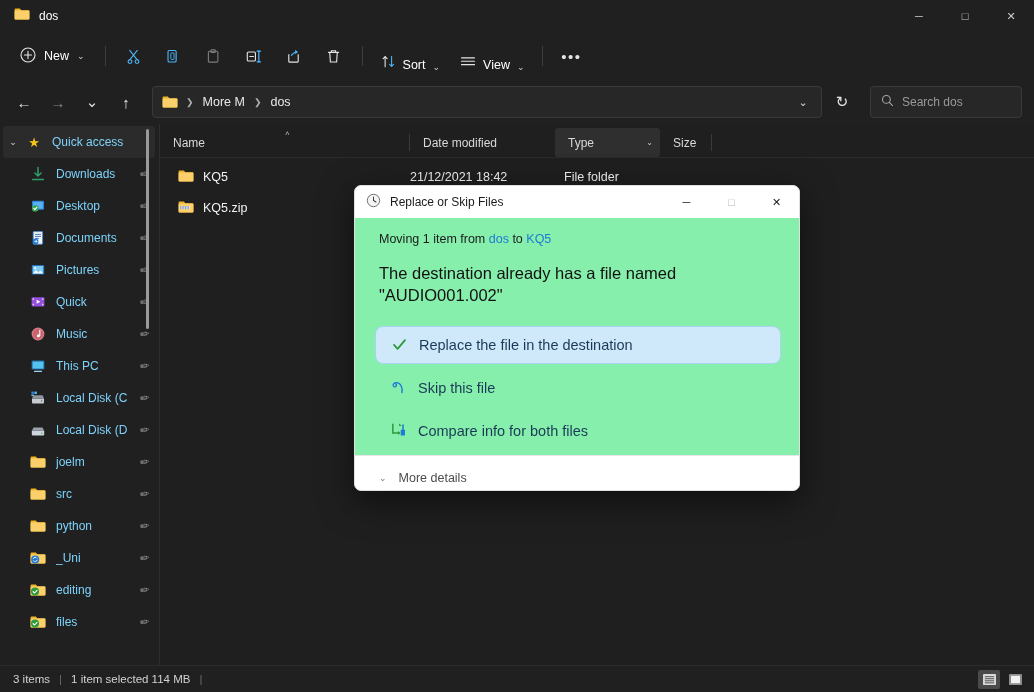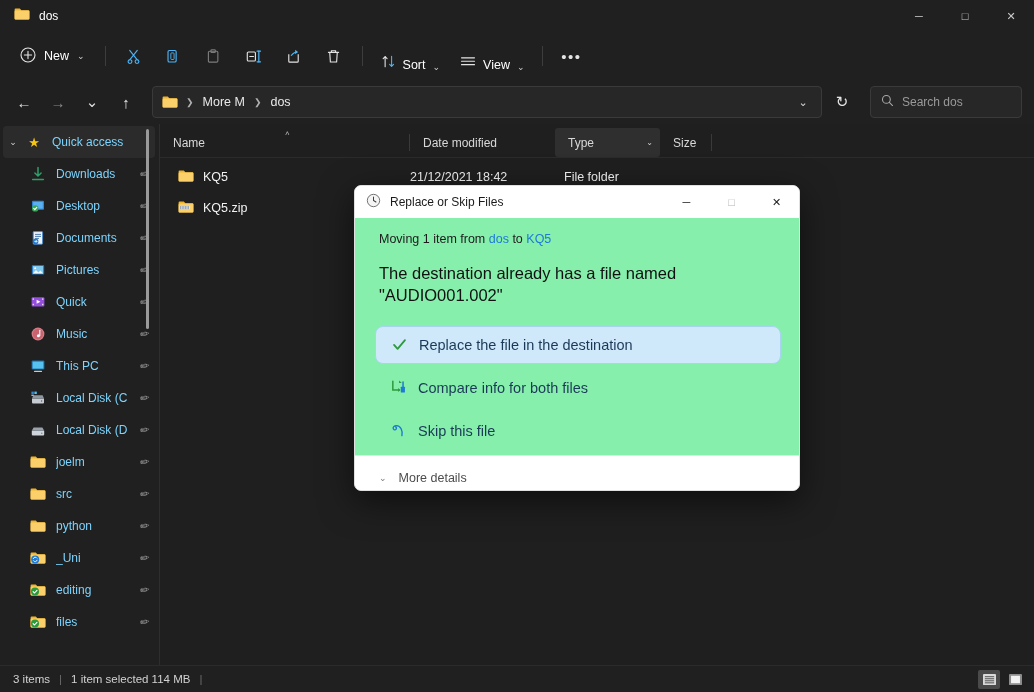--- a/index.html
+++ b/index.html
@@ -894,37 +894,37 @@
             <span class="opt-ico">
               <svg width="17" height="17" viewBox="0 0 18 18">
                 <path d="M3.2 9.4l3.8 4.2L14.8 4.4" stroke="#2d9a3e" stroke-width="1.9" fill="none" stroke-linecap="round" stroke-linejoin="round"></path>
               </svg>
             </span>
             <span class="opt-label">Replace the file in the destination</span>
           </div>
           <div class="opt">
             <span class="opt-ico">
               <svg width="17" height="17" viewBox="0 0 18 18">
+                <path d="M12.6 14.4C13.8 9 11 4 7 3.8c-2.6-.1-4.4 1.8-3.4 3.6.8 1.5 3 1.2 3.2-.5.1-1.2-1-2-1-2" stroke="#1e7ad4" stroke-width="1.5" fill="none" stroke-linecap="round" stroke-linejoin="round"></path>
+              </svg>
+            </span>
+            <span class="opt-label">Skip this file</span>
+          </div>
+          <div class="opt">
+            <span class="opt-ico">
+              <svg width="17" height="17" viewBox="0 0 18 18">
                 <path d="M3 2.4v9.2h7" stroke="#2d9a3e" stroke-width="1.6" fill="none" stroke-linecap="round"></path>
                 <path d="M8.6 9.4l2.4 2.2-2.4 2.2z" fill="#2d9a3e"></path>
                 <path d="M13.8 3.2V12" stroke="#1e7ad4" stroke-width="1.6" fill="none" stroke-linecap="round"></path>
                 <rect x="11.4" y="8.2" width="4.4" height="6.2" rx="0.6" fill="#1e7ad4"></rect>
                 <path d="M9.6 1.6l3 2.6h-3z" fill="#2d9a3e"></path>
               </svg>
             </span>
             <span class="opt-label">Compare info for both files</span>
           </div>
-          <div class="opt">
-            <span class="opt-ico">
-              <svg width="17" height="17" viewBox="0 0 18 18">
-                <path d="M12.6 14.4C13.8 9 11 4 7 3.8c-2.6-.1-4.4 1.8-3.4 3.6.8 1.5 3 1.2 3.2-.5.1-1.2-1-2-1-2" stroke="#1e7ad4" stroke-width="1.5" fill="none" stroke-linecap="round" stroke-linejoin="round"></path>
-              </svg>
-            </span>
-            <span class="opt-label">Skip this file</span>
-          </div>
         </div>
     </div>
 
     <div class="dlg-footer">
       <div class="more-details">
         <span class="more-chev">⌄</span>
         <span>More details</span>
       </div>
     </div>
   </div>

